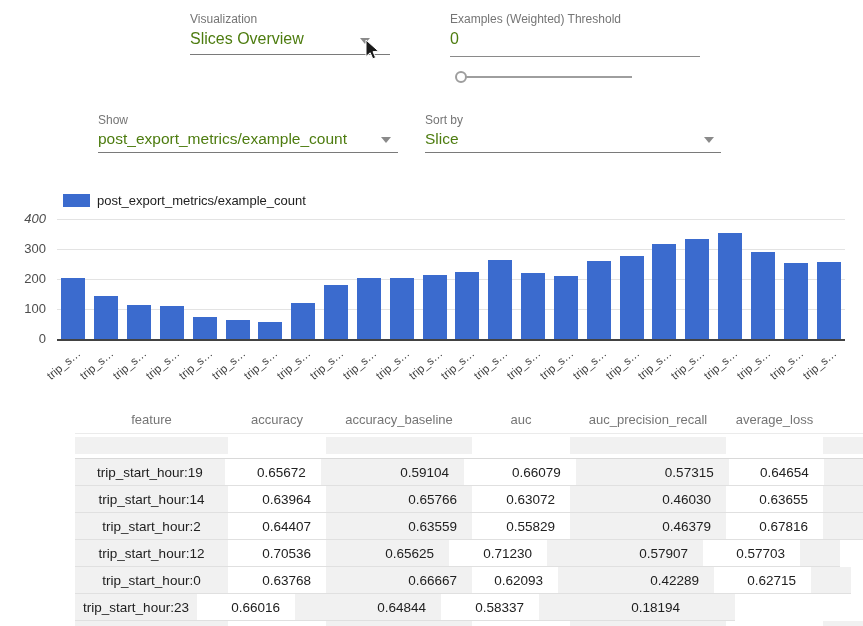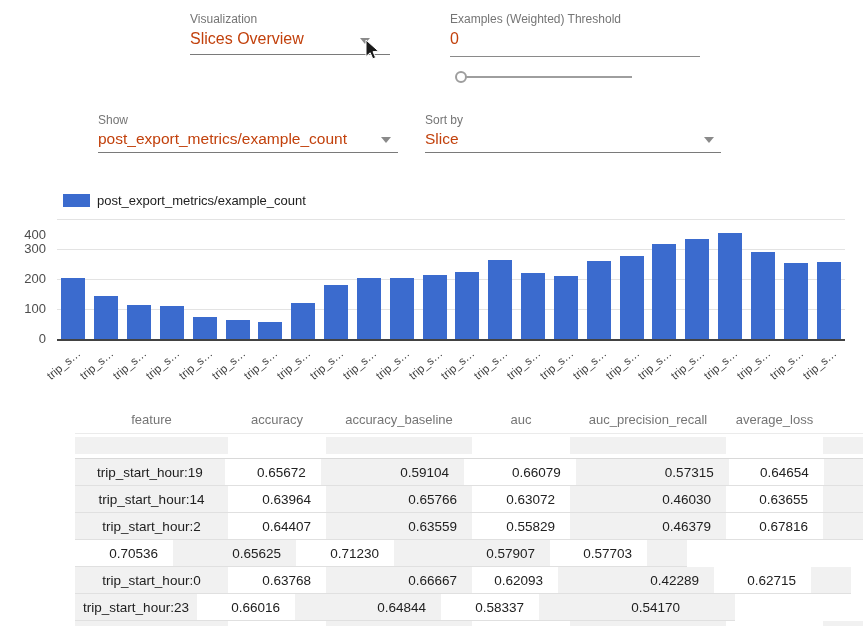--- a/index.html
+++ b/index.html
@@ -1,20 +1,20 @@
 <!DOCTYPE html>
 <html><head>
 <meta charset="utf-8">
 <style>
   html,body{margin:0;padding:0;background:#fff;}
   #app{position:relative;width:863px;height:626px;background:#fff;overflow:hidden;
        font-family:"Liberation Sans",sans-serif;color:#212121;}
   .abs{position:absolute;}
   .ctl-label{font-size:12px;color:#757575;}
-  .ctl-value{font-size:16px;color:#c2410c;white-space:nowrap;text-align:right;}
+  .ctl-value{font-size:16px;color:#4d7c0f;white-space:nowrap;text-align:right;}
   .underline{height:1px;background:#7a7a7a;}
   .tri{width:0;height:0;border-left:5px solid transparent;border-right:5px solid transparent;
        border-top:6px solid #8a8a8a;}
   
   .gridline{position:absolute;left:57px;width:788px;height:1px;background:#e3e3e3;}
   .axisline{position:absolute;left:57px;width:788px;height:2px;background:#424242;}
   .ytick{position:absolute;width:40px;text-align:right;font-size:13px;color:#4d4d4d;}
   .bar{position:absolute;background:#3b6bce;}
   .xlabel{position:absolute;width:60px;text-align:right;font-size:11.5px;color:#3c3c3c;
           transform:rotate(-40deg);transform-origin:100% 0;white-space:nowrap;}
@@ -87,21 +87,21 @@
     <div id="plot">
         <div class="axisline" style="top:154px;"></div>
         <div class="ytick" style="left:6px;top:146px;">0</div>
         <div class="gridline" style="top:124px;"></div>
         <div class="ytick" style="left:6px;top:116px;">100</div>
         <div class="gridline" style="top:94px;"></div>
         <div class="ytick" style="left:6px;top:86px;">200</div>
         <div class="gridline" style="top:64px;"></div>
         <div class="ytick" style="left:6px;top:56px;">300</div>
         <div class="gridline" style="top:34px;"></div>
-        <div class="ytick" style="left:6px;top:42px;">400</div>
+        <div class="ytick" style="left:6px;top:26px;font-style:italic;">400</div>
         <div class="bar" style="left:61.4px;top:92.5px;width:24px;height:61.5px;" title="post_export_metrics/example_count: 205"></div>
         <div class="xlabel" style="left:15.4px;top:162px;">trip_s…</div>
         <div class="bar" style="left:94.3px;top:111.1px;width:24px;height:42.9px;" title="post_export_metrics/example_count: 143"></div>
         <div class="xlabel" style="left:48.3px;top:162px;">trip_s…</div>
         <div class="bar" style="left:127.1px;top:120.1px;width:24px;height:33.9px;" title="post_export_metrics/example_count: 113"></div>
         <div class="xlabel" style="left:81.1px;top:162px;">trip_s…</div>
         <div class="bar" style="left:159.9px;top:121.0px;width:24px;height:33.0px;" title="post_export_metrics/example_count: 110"></div>
         <div class="xlabel" style="left:113.9px;top:162px;">trip_s…</div>
         <div class="bar" style="left:192.8px;top:131.8px;width:24px;height:22.2px;" title="post_export_metrics/example_count: 74"></div>
         <div class="xlabel" style="left:146.8px;top:162px;">trip_s…</div>
@@ -201,20 +201,21 @@
         <div class="trow">
           <div class="cell data-cell ctr stripe" style="width: 153px;">trip_start_hour:2</div>
           <div class="cell data-cell num" style="width: 98px;">0.64407</div>
           <div class="cell data-cell num stripe" style="width: 146px;">0.63559</div>
           <div class="cell data-cell num" style="width: 98px;">0.55829</div>
           <div class="cell data-cell num stripe" style="width: 156px;">0.46379</div>
           <div class="cell data-cell num" style="width: 97px;">0.67816</div>
           <div class="cell data-cell stripe" style="width: 40px;"></div>
         </div>
         <div class="trow">
+          <div class="cell data-cell ctr stripe" style="width: 153px;">trip_start_hour:12</div>
           <div class="cell data-cell num" style="width: 98px;">0.70536</div>
           <div class="cell data-cell num stripe" style="width: 123px;">0.65625</div>
           <div class="cell data-cell num" style="width: 98px;">0.71230</div>
           <div class="cell data-cell num stripe" style="width: 156px;">0.57907</div>
           <div class="cell data-cell num" style="width: 97px;">0.57703</div>
           <div class="cell data-cell stripe" style="width: 40px;"></div>
         </div>
         <div class="trow">
           <div class="cell data-cell ctr stripe" style="width: 153px;">trip_start_hour:0</div>
           <div class="cell data-cell num" style="width: 98px;">0.63768</div>
@@ -222,21 +223,21 @@
           <div class="cell data-cell num" style="width: 86px;">0.62093</div>
           <div class="cell data-cell num stripe" style="width: 156px;">0.42289</div>
           <div class="cell data-cell num" style="width: 97px;">0.62715</div>
           <div class="cell data-cell stripe" style="width: 40px;"></div>
         </div>
         <div class="trow">
           <div class="cell data-cell ctr stripe" style="width: 122px;">trip_start_hour:23</div>
           <div class="cell data-cell num" style="width: 98px;">0.66016</div>
           <div class="cell data-cell num stripe" style="width: 146px;">0.64844</div>
           <div class="cell data-cell num" style="width: 98px;">0.58337</div>
-          <div class="cell data-cell num stripe" style="width: 156px;">0.54170</div>
+          <div class="cell data-cell num stripe" style="width: 156px;">0.18194</div>
           <div class="cell data-cell stripe" style="width: 40px;"></div>
         </div>
         <div class="trow">
           <div class="cell data-cell stripe" style="width: 153px;"></div>
           <div class="cell data-cell" style="width: 98px;"></div>
           <div class="cell data-cell stripe" style="width: 146px;"></div>
           <div class="cell data-cell" style="width: 98px;"></div>
           <div class="cell data-cell stripe" style="width: 156px;"></div>
           <div class="cell data-cell" style="width: 97px;"></div>
           <div class="cell data-cell stripe" style="width: 40px;"></div>

